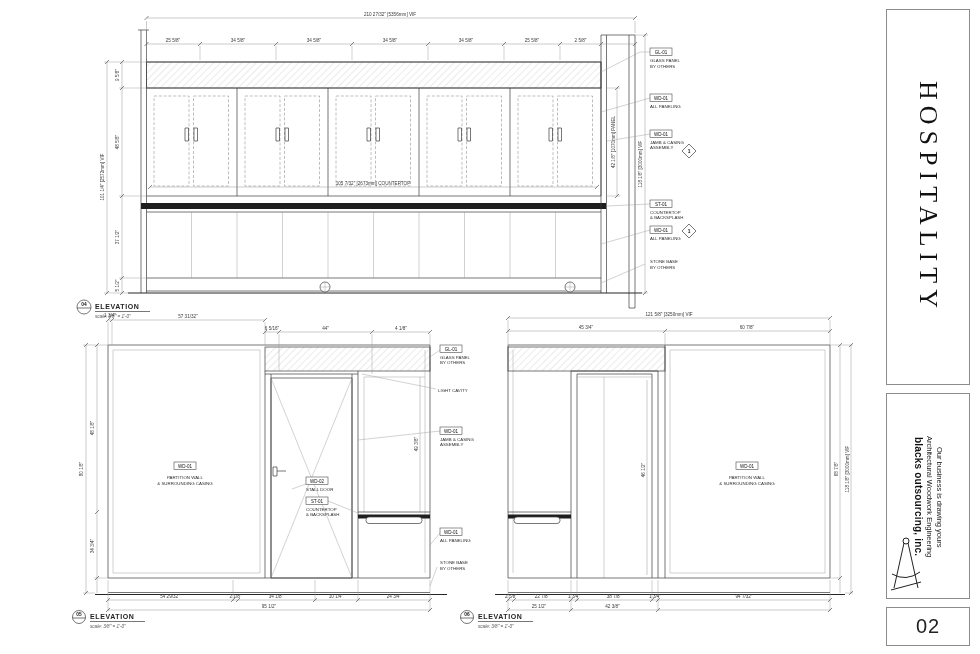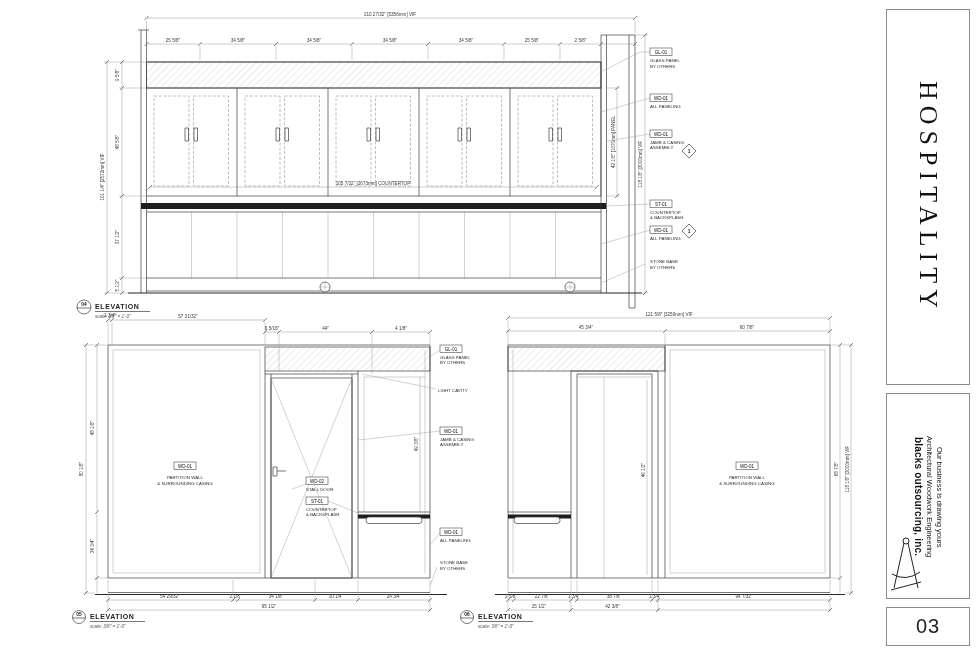--- a/index.html
+++ b/index.html
@@ -360,16 +360,16 @@
       </g>
     </svg>
     <div id="firm-text">
       <div class="firm-name">blacks outsourcing, inc.</div>
       <div class="firm-line">Architectural Woodwork Engineering</div>
       <div class="firm-line">Our business is drawing yours</div>
     </div>
   </div>
 
   <div class="side-box" id="box-number">
-    <span>03</span>
+    <span>02</span>
   </div>
 
 </div>
 
 </body></html>

